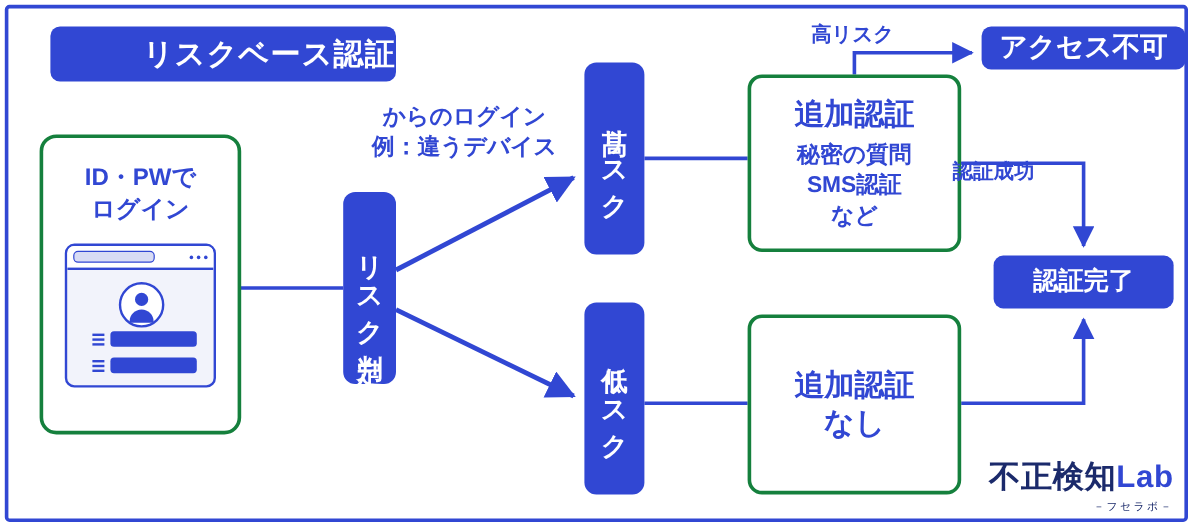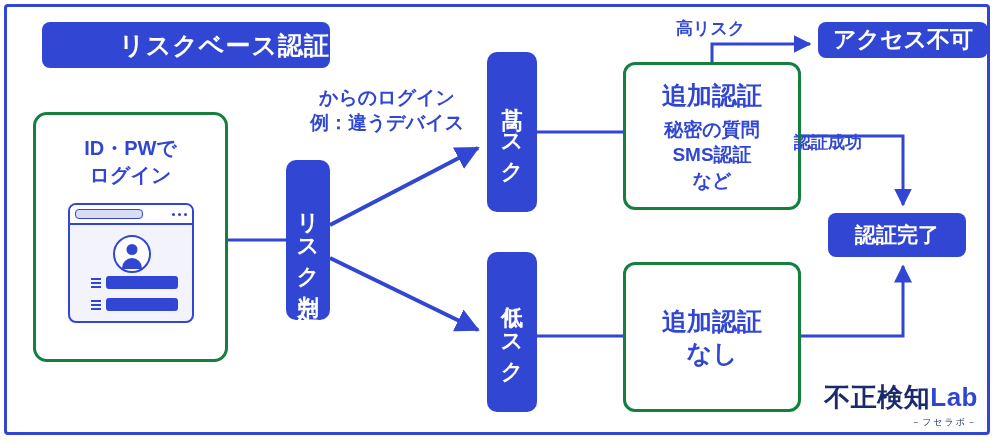--- a/index.html
+++ b/index.html
@@ -40,21 +40,21 @@
   #title-pill {
     left:42px; top:22px; width:288px; height:46px;
     border-radius:8px;
     font-size:25px;
     letter-spacing:1px;
     align-items:flex-end;
   }
 
   
   #login-card {
-    left:33px; top:112px; width:195px; height:250px;
+    left:33px; top:112px; width:168px; height:250px;
     border-radius:14px;
     justify-content:flex-start;
     padding-top:20px;
     font-size:20px;
   }
   #login-card .label { font-size:20px; line-height:1.35; }
   .browser {
     margin-top:14px;
     width:126px; height:120px;
     border:2.5px solid #3147d3;
@@ -132,21 +132,21 @@
     font-size:25px;
   }
 
   
   #deny {
     left:818px; top:22px; width:170px; height:36px;
     border-radius:8px;
     font-size:23px;
   }
   #auth-complete {
-    left:828px; top:213px; width:138px; height:44px;
+    left:828px; top:213px; width:150px; height:44px;
     border-radius:8px;
     font-size:21px;
   }
 
   
   .flabel {
     position:absolute;
     color:#3147d3;
     font-weight:bold;
     line-height:1.3;

